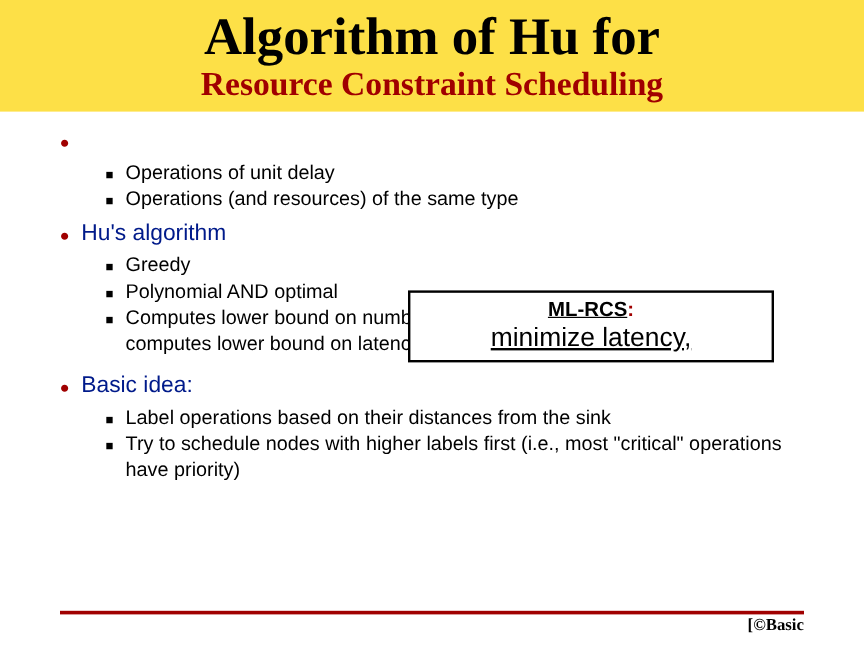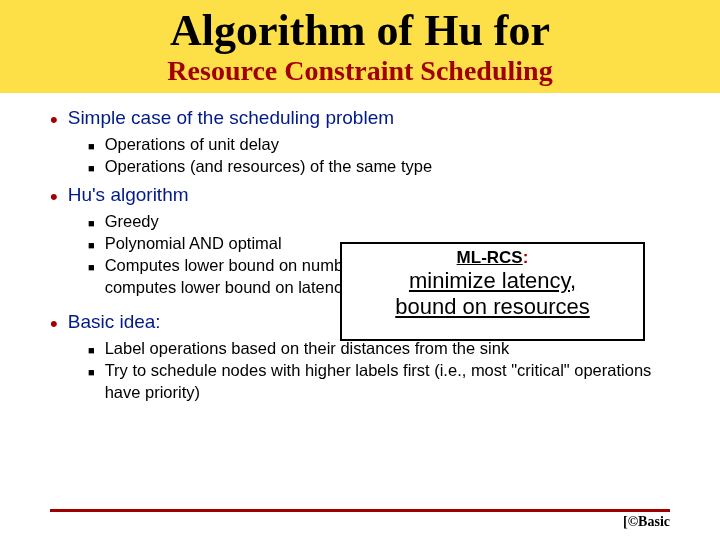--- a/index.html
+++ b/index.html
@@ -70,21 +70,21 @@
     color: #000;
   }
   .lvl2 .text { flex: 1; }
   .callout {
     position: absolute;
     left: 340px;
     top: 242px;
     width: 305px;
     background: #fff;
     border: 2px solid #000;
-    padding: 4px 6px 18px 6px;
+    padding: 4px 6px 6px 6px;
     text-align: center;
   }
   .callout-header {
     font-family: Arial, Helvetica, sans-serif;
     font-weight: bold;
     font-size: 17px;
   }
   .callout-header .mlrcs {
     text-decoration: underline;
     color: #000;
@@ -123,21 +123,20 @@
 
 <div class="title-band">
   <div class="title-line1">Algorithm of Hu for</div>
   <div class="title-line2">Resource Constraint Scheduling</div>
 </div>
 
 <div class="content">
 
   <div class="lvl1">
     <span class="bullet">•</span>
-    <span class="text">Simple case of the scheduling problem</span>
   </div>
   <div class="lvl2-group">
     <div class="lvl2">
       <span class="bullet">■</span>
       <span class="text">Operations of unit delay</span>
     </div>
     <div class="lvl2">
       <span class="bullet">■</span>
       <span class="text">Operations (and resources) of the same type</span>
     </div>
@@ -178,17 +177,16 @@
     </div>
   </div>
 
 </div>
 
 <div class="callout">
   <div class="callout-header">
     <span class="mlrcs">ML-RCS</span><span class="colon">:</span>
   </div>
   <div class="callout-line">minimize latency,</div>
-  <div class="callout-line">bound on resources</div>
 </div>
 
 <div class="footer-rule"></div>
 <div class="credit">[©Basic</div>
 
 </body></html>

